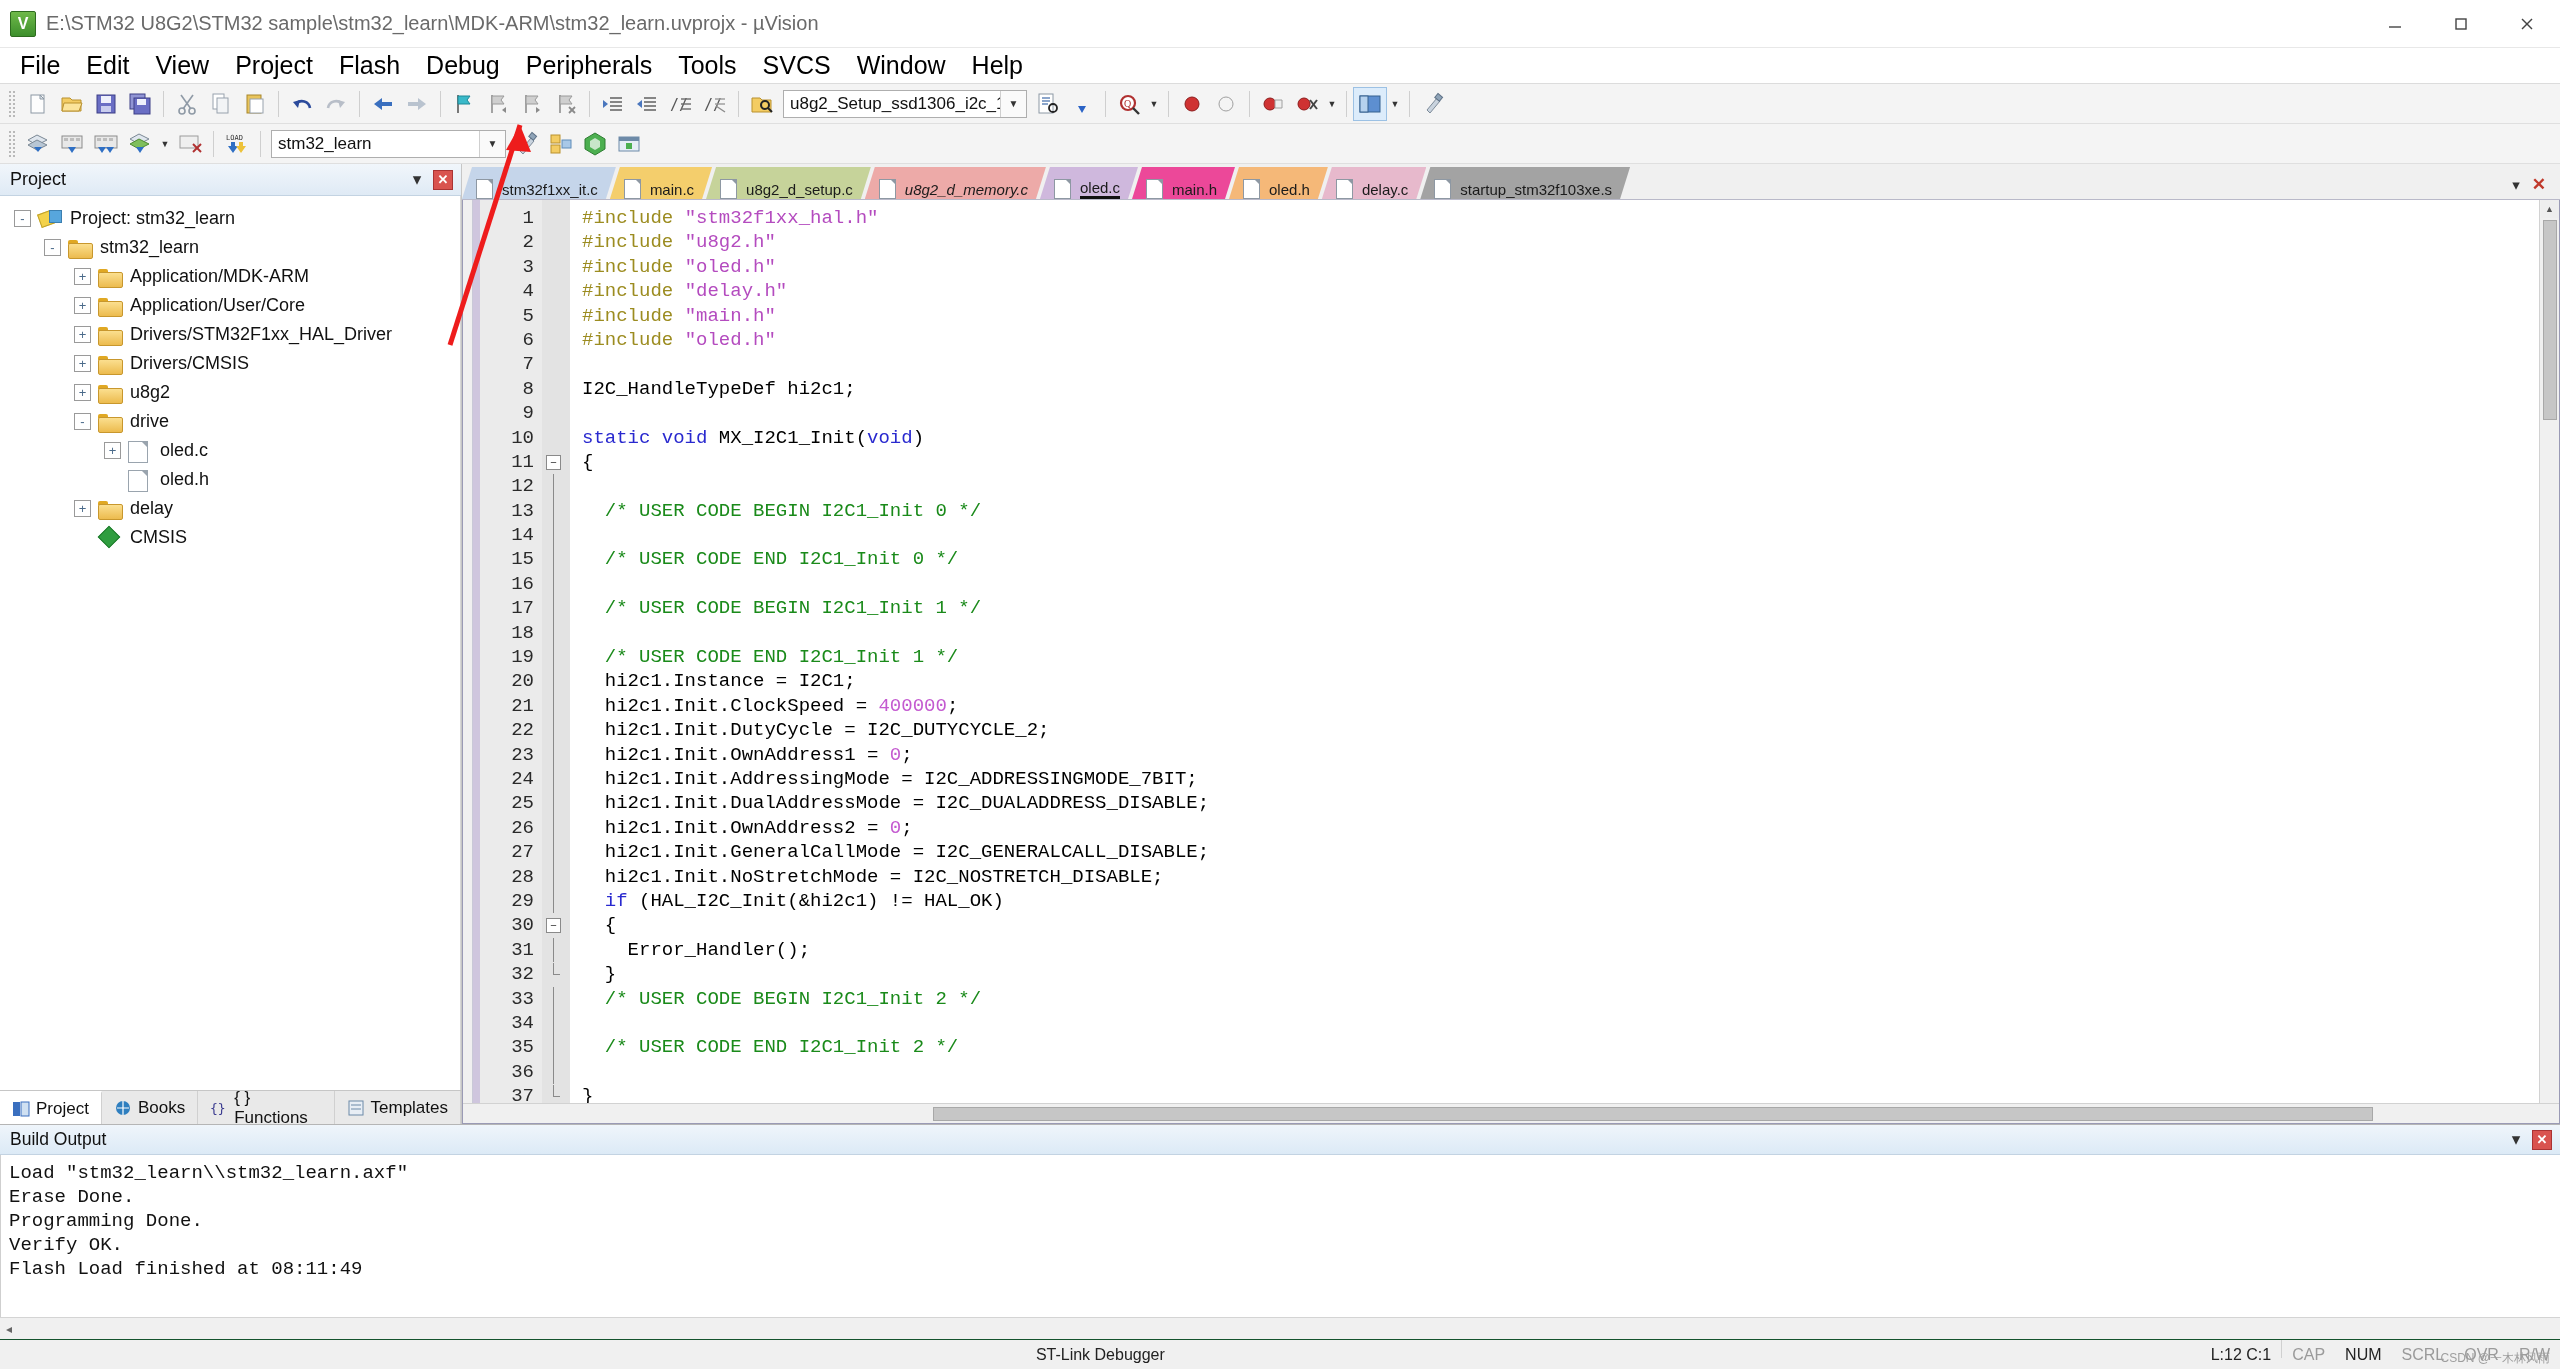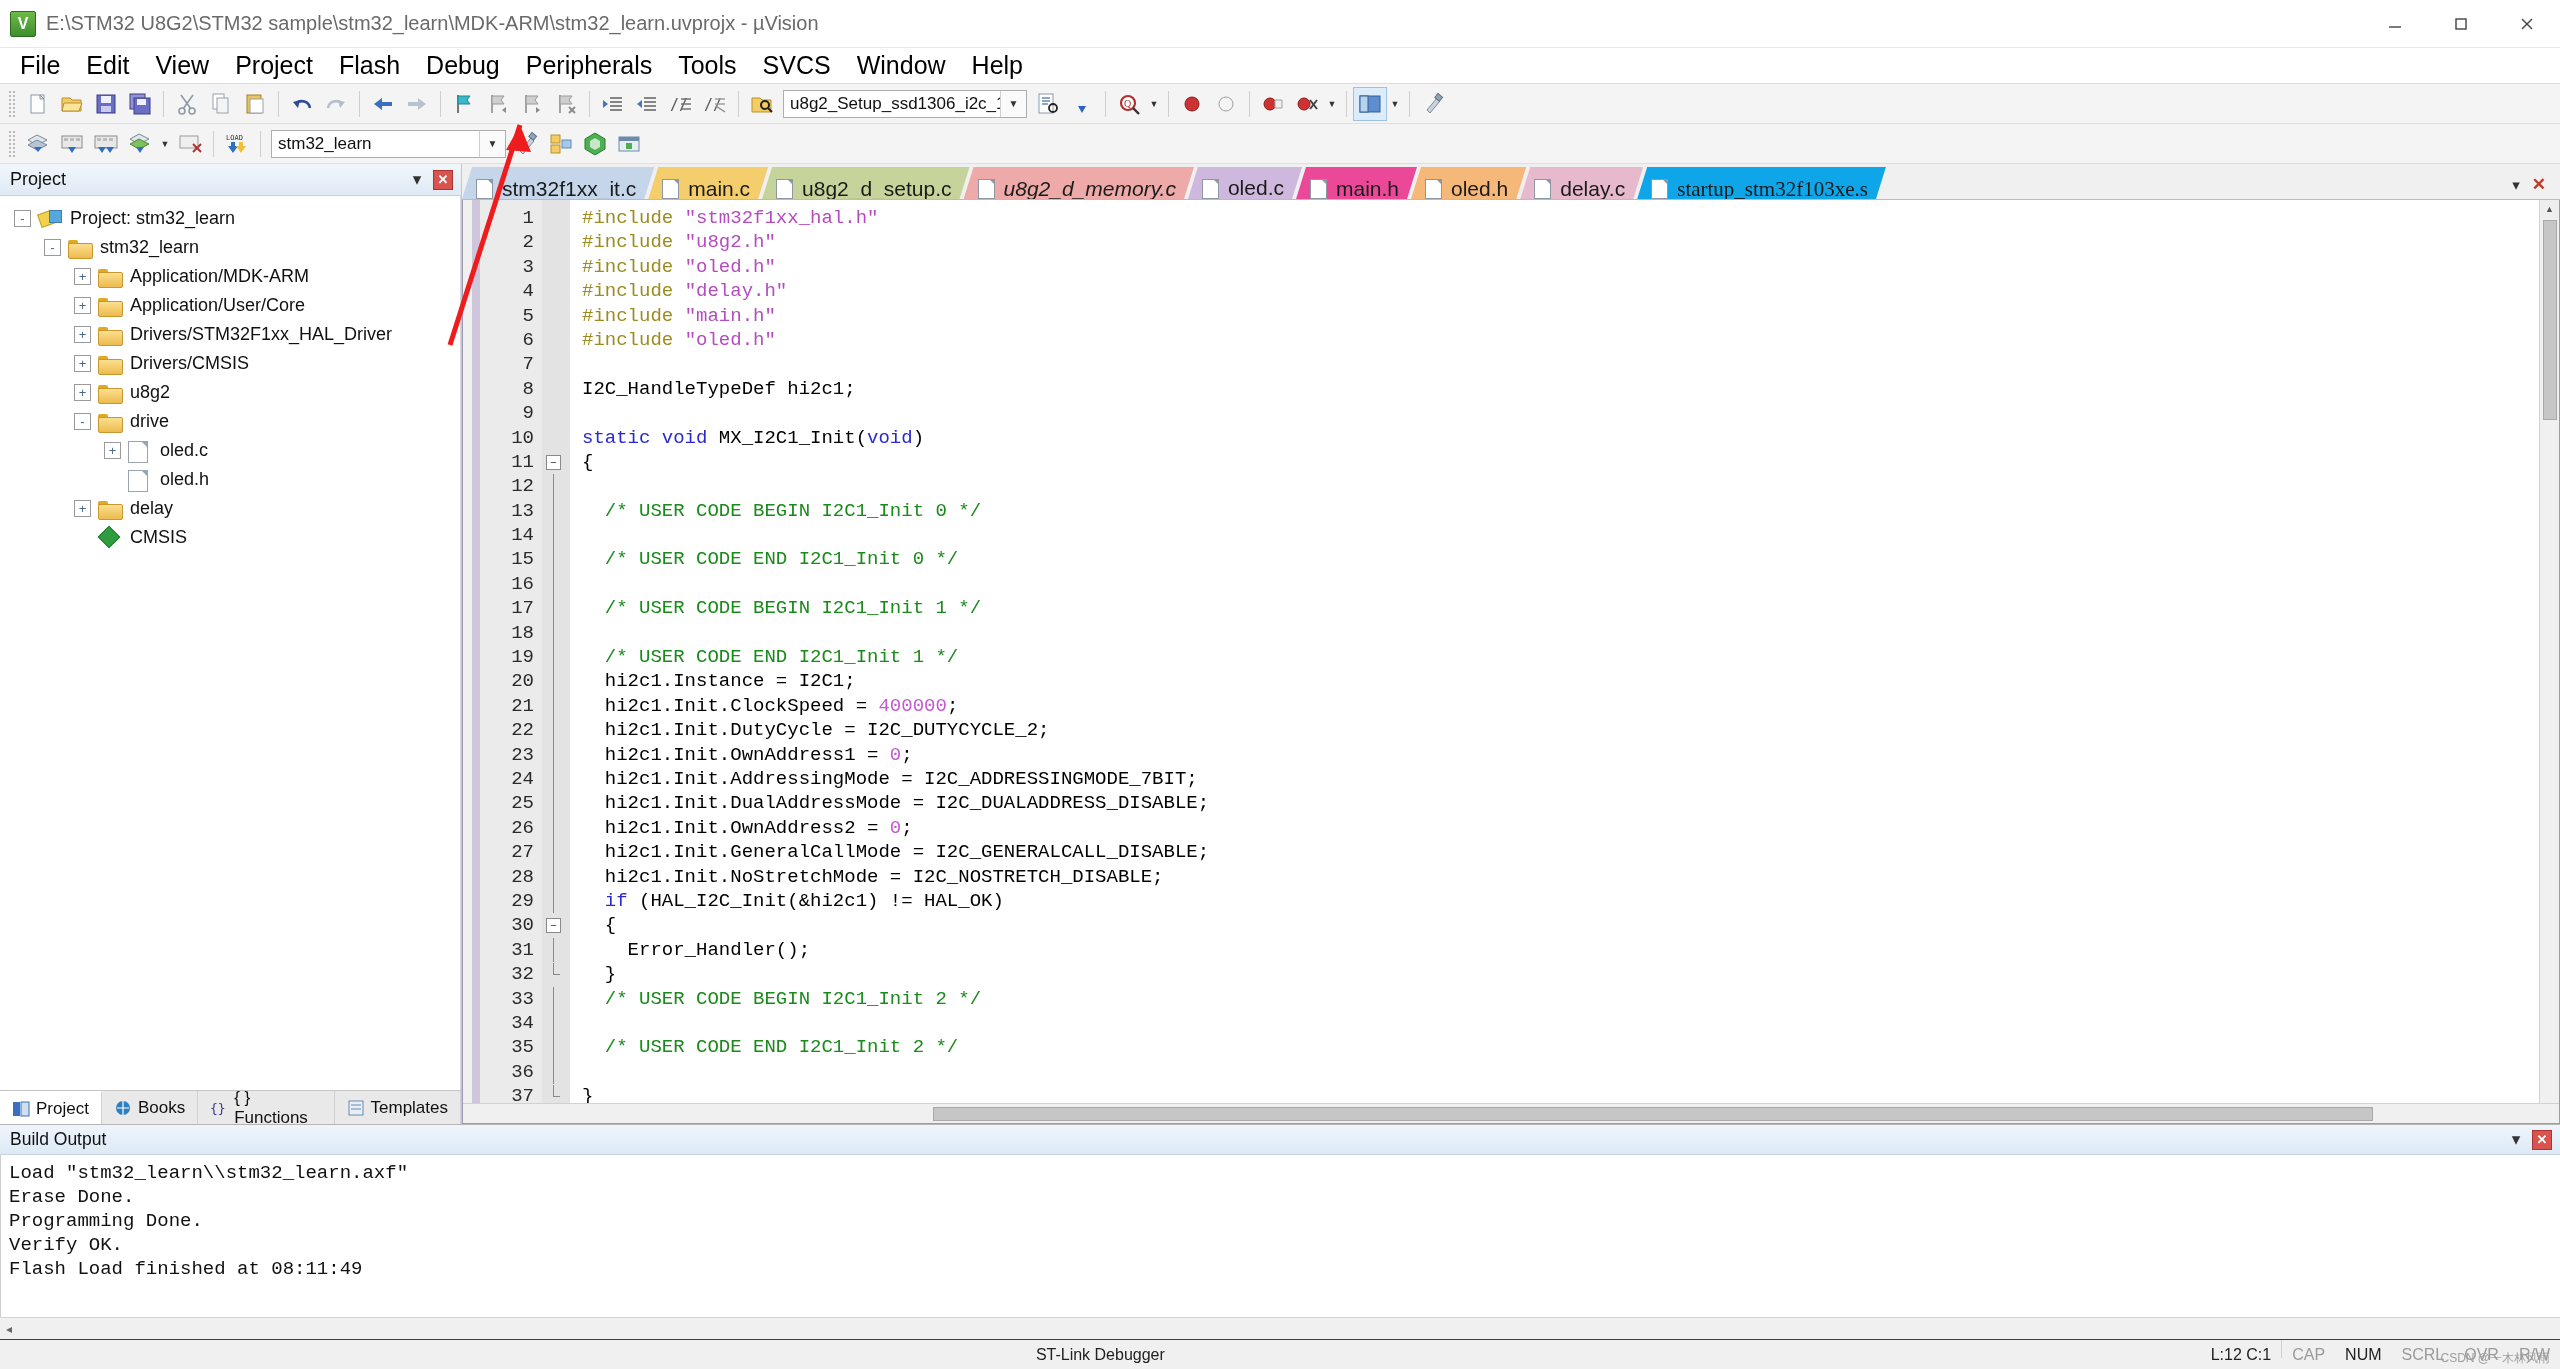--- a/index.html
+++ b/index.html
@@ -222,21 +222,21 @@
 
   .tabstrip {
     height: 36px; background: #f0f0f0;
     display: flex; align-items: flex-end;
     position: relative; flex: none;
     border-bottom: 1px solid #b9b9c9;
   }
   .etab {
     height: 32px; display: flex; align-items: center; gap: 9px;
     padding: 12px 18px 0 14px;
-    font-size: 21px; color: #1b1b1b;
+    font-size: 15px; color: #1b1b1b;
     position: relative;
     margin-right: -6px;
     clip-path: polygon(10px 0, 100% 0, calc(100% - 10px) 100%, 0 100%);
     white-space: nowrap;
   }
   .etab .tab-file {
     width: 17px; height: 20px; background: #fff; border: 1px solid #8e98a3;
     position: relative; flex: none;
   }
   .etab .tab-file::after {
@@ -858,21 +858,21 @@
             <span class="tab-label">main.h</span>
           </div>
           <div class="etab" style="background: rgb(245, 184, 120);">
             <span class="tab-file"></span>
             <span class="tab-label">oled.h</span>
           </div>
           <div class="etab" style="background: rgb(231, 185, 204);">
             <span class="tab-file"></span>
             <span class="tab-label">delay.c</span>
           </div>
-          <div class="etab" style="background: #0ea5e9; font-family: Liberation Serif, serif;">
+          <div class="etab" style="background: #a3a3a3;">
             <span class="tab-file"></span>
             <span class="tab-label">startup_stm32f103xe.s</span>
           </div>
           <div class="tabstrip-right">
             <span class="tsr-btn">▾</span>
             <span class="tsr-close">✕</span>
           </div>
         </div>
 
       <div class="edit-area">

